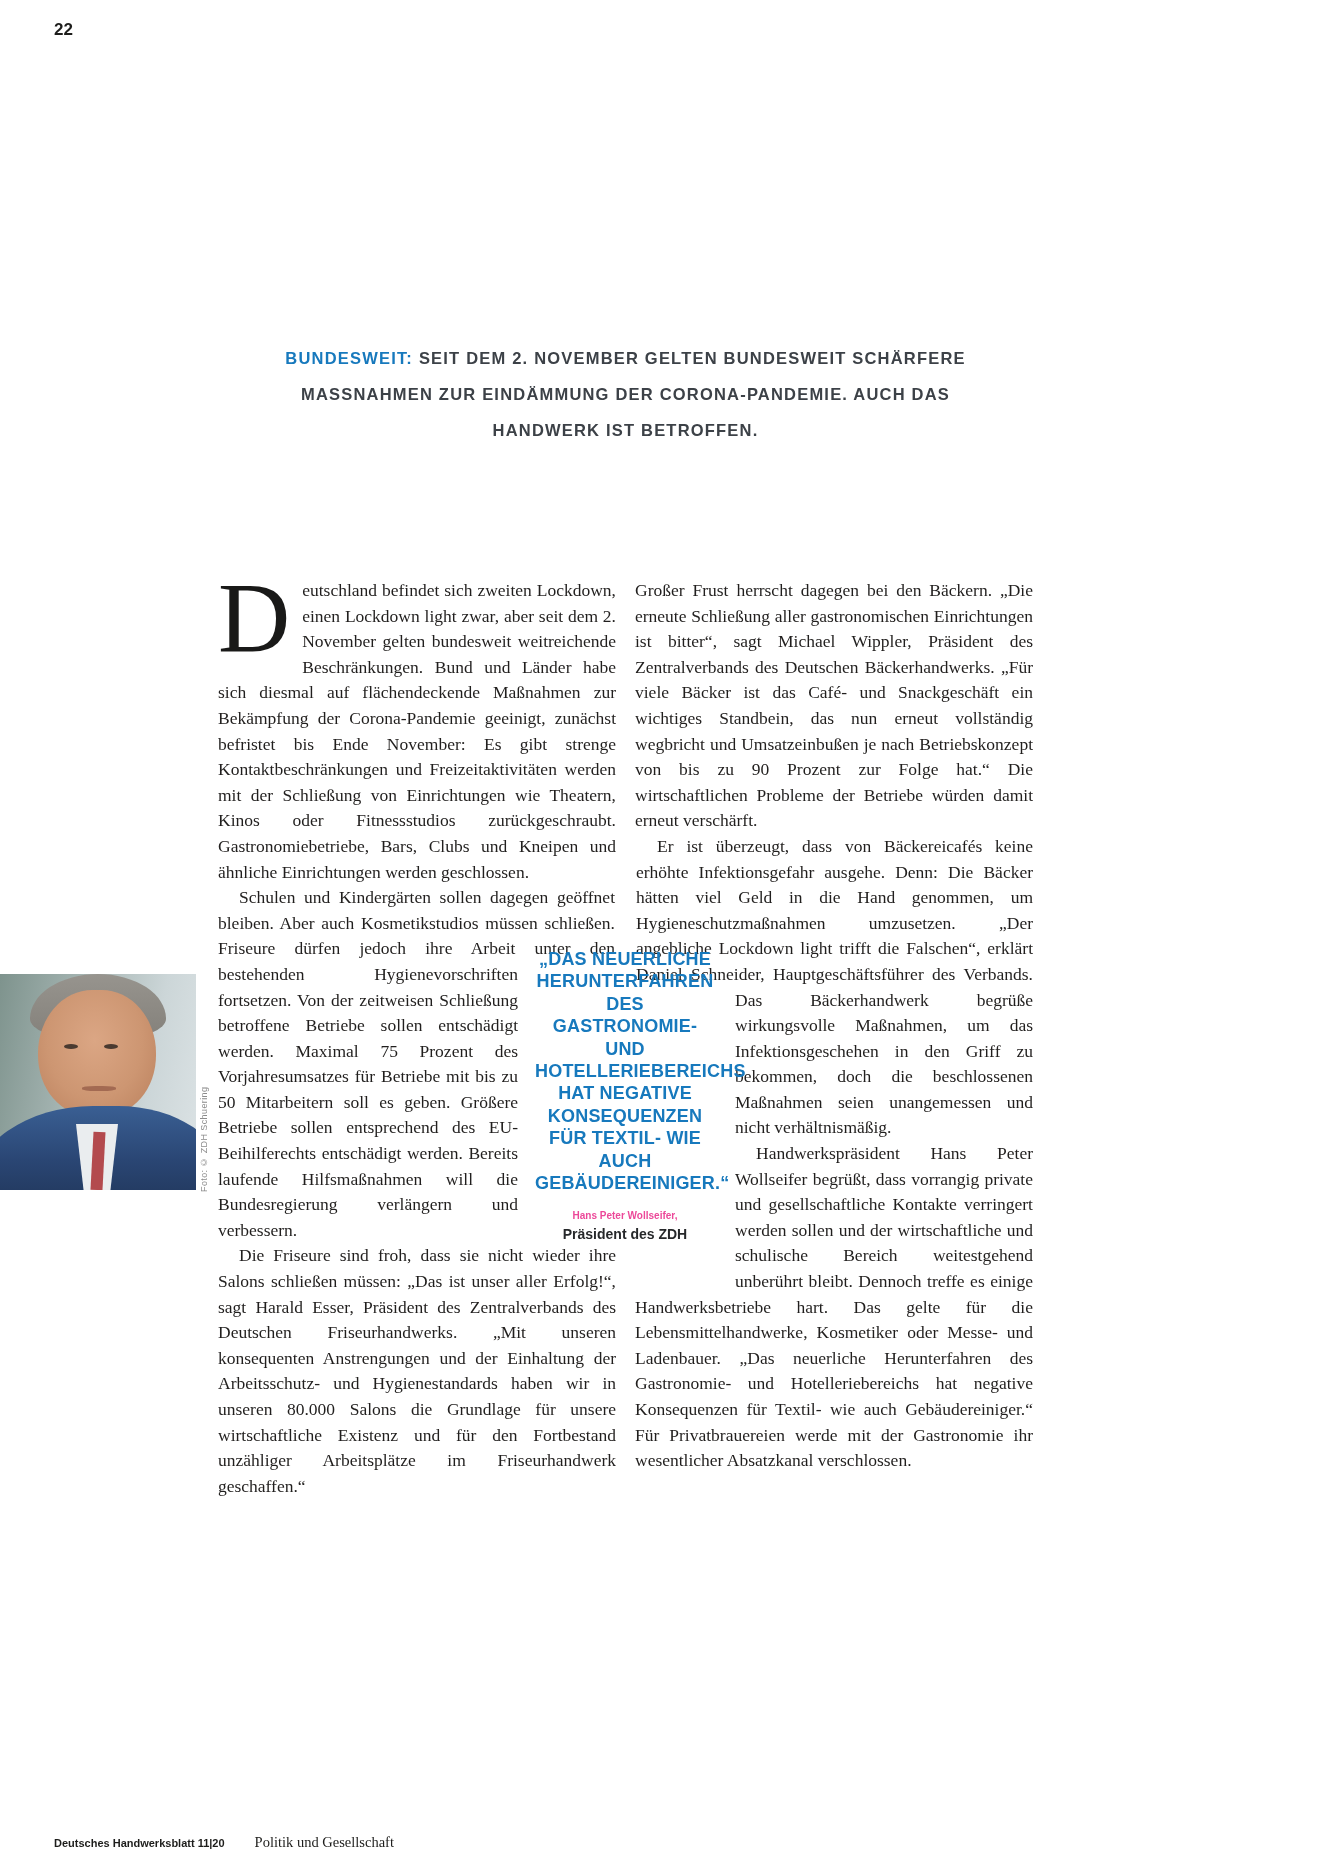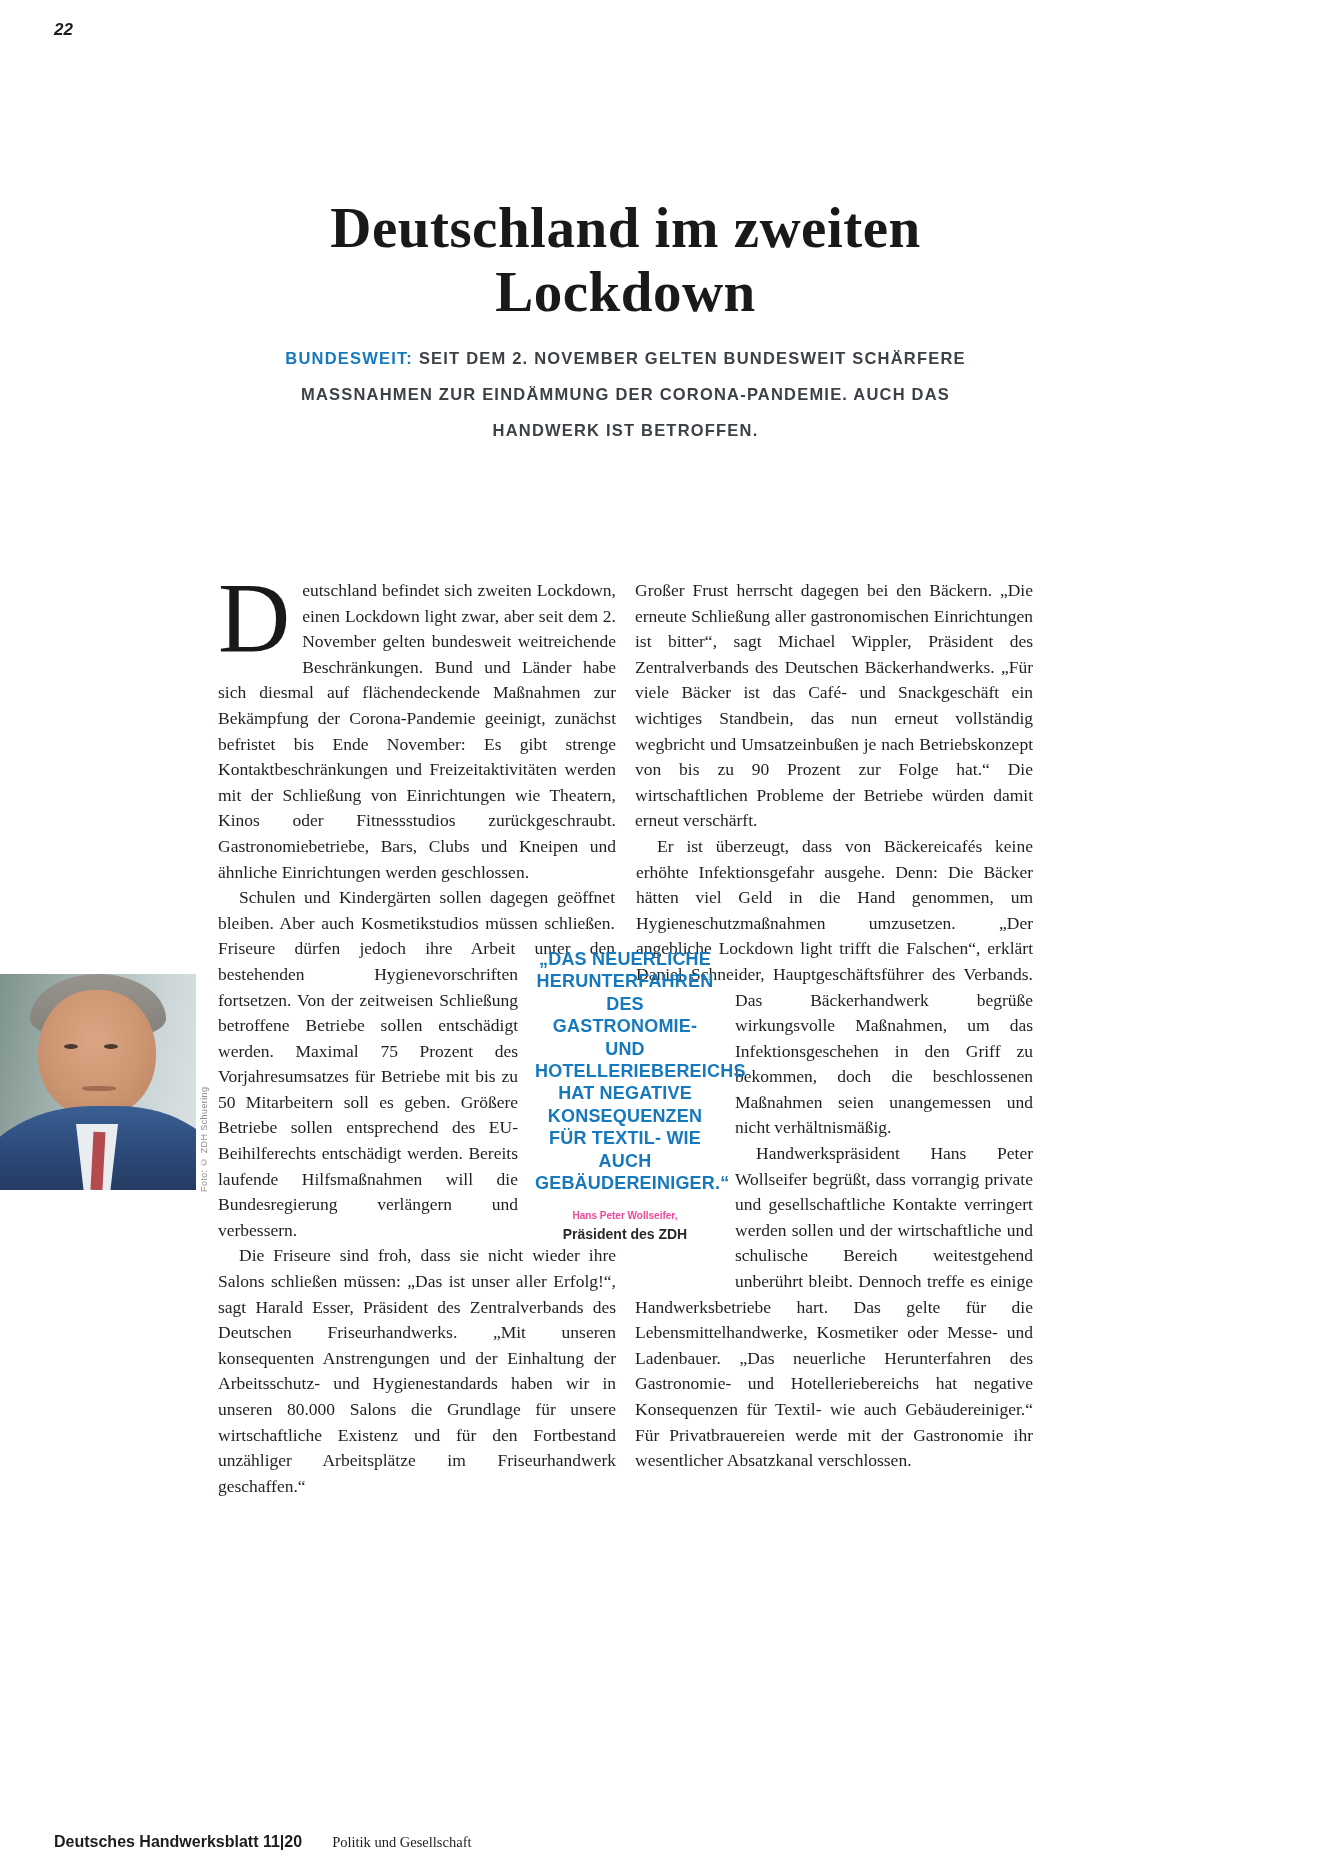--- a/index.html
+++ b/index.html
@@ -3,21 +3,21 @@
 <meta charset="utf-8">
 <style>
   * { margin:0; padding:0; box-sizing:border-box; }
   html, body { background:#ffffff; }
   .page {
     position:relative; width:1326px; height:1875px; background:#ffffff;
     overflow:hidden; font-family:"Liberation Serif", serif; color:#1f1f1d;
   }
   .page-number {
     position:absolute; top:20px; left:54px;
-    font-family:"Liberation Sans", sans-serif; font-weight:700; font-size:17px; color:#1d1d1b;font-style:italic;
+    font-family:"Liberation Sans", sans-serif; font-weight:700; font-size:17px; color:#1d1d1b;
   }
   .title {
     position:absolute; top:196px; left:218px; width:815px; text-align:center;
     font-family:"Liberation Serif", serif; font-weight:700; font-size:57px;
     line-height:64px; color:#191918; letter-spacing:0.5px;
   }
   .title-line { display:block; }
   .kicker {
     position:absolute; top:340px; left:282px; width:687px; text-align:center;
     font-family:"Liberation Sans", sans-serif; font-weight:700; font-size:16.5px;
@@ -72,34 +72,30 @@
     border-radius:48% 42% 0 0 / 95% 80% 0 0; }
   .ph-shirt { left:76px; top:150px; width:42px; height:66px; background:#eaedef;
     clip-path:polygon(0 0, 100% 0, 82% 100%, 18% 100%); }
   .ph-tie { left:92px; top:158px; width:12px; height:58px; background:#b34a4e; transform:rotate(3deg); }
   .photo-credit {
     position:absolute; left:199px; top:1086px; height:106px; white-space:nowrap;
     writing-mode:vertical-rl; transform:rotate(180deg);
     font-family:"Liberation Sans", sans-serif; font-size:9px; letter-spacing:0.4px; color:#8b8b8b;
   }
   .footer { position:absolute; top:1833px; left:54px; color:#1d1d1b; }
-  .footer-pub { font-family:"Liberation Sans", sans-serif; font-weight:700; font-size:16px; }
+  .footer-pub { font-family:"Liberation Sans", sans-serif; font-weight:700; font-size:11px; }
   .footer-sec { font-family:Liberation Serif, serif; font-size:14.5px; margin-left:26px; }
 </style>
 </head>
 <body>
 
 <div class="page">
 
   <div class="page-number">22</div>
 
-  <h1 class="title">
-    <span class="title-line">Deutschland im zweiten</span>
-    <span class="title-line">Lockdown</span>
-  </h1>
 
   <p class="kicker">
     <span class="kicker-label">BUNDESWEIT:</span>
     <span class="kicker-text">SEIT DEM 2. NOVEMBER GELTEN BUNDESWEIT SCHÄRFERE MASSNAHMEN ZUR EINDÄMMUNG DER CORONA-PANDEMIE. AUCH DAS HANDWERK IST BETROFFEN.</span>
   </p>
 
   <div class="col col-left">
     <p class="para">
       <span class="dropcap">D</span>
       <span>eutschland befindet sich zweiten Lockdown, einen Lockdown light zwar, aber seit dem 2. November gelten bundesweit weitreichende Beschränkungen. Bund und Länder habe sich diesmal auf flächendeckende Maßnahmen zur Bekämpfung der Corona-Pandemie geeinigt, zunächst befristet bis Ende November: Es gibt strenge Kontaktbeschränkungen und Freizeitaktivitäten werden mit der Schließung von Einrichtungen wie Theatern, Kinos oder Fitnessstudios zurückgeschraubt. Gastronomiebetriebe, Bars, Clubs und Kneipen und ähnliche Einrichtungen werden geschlossen.</span>

